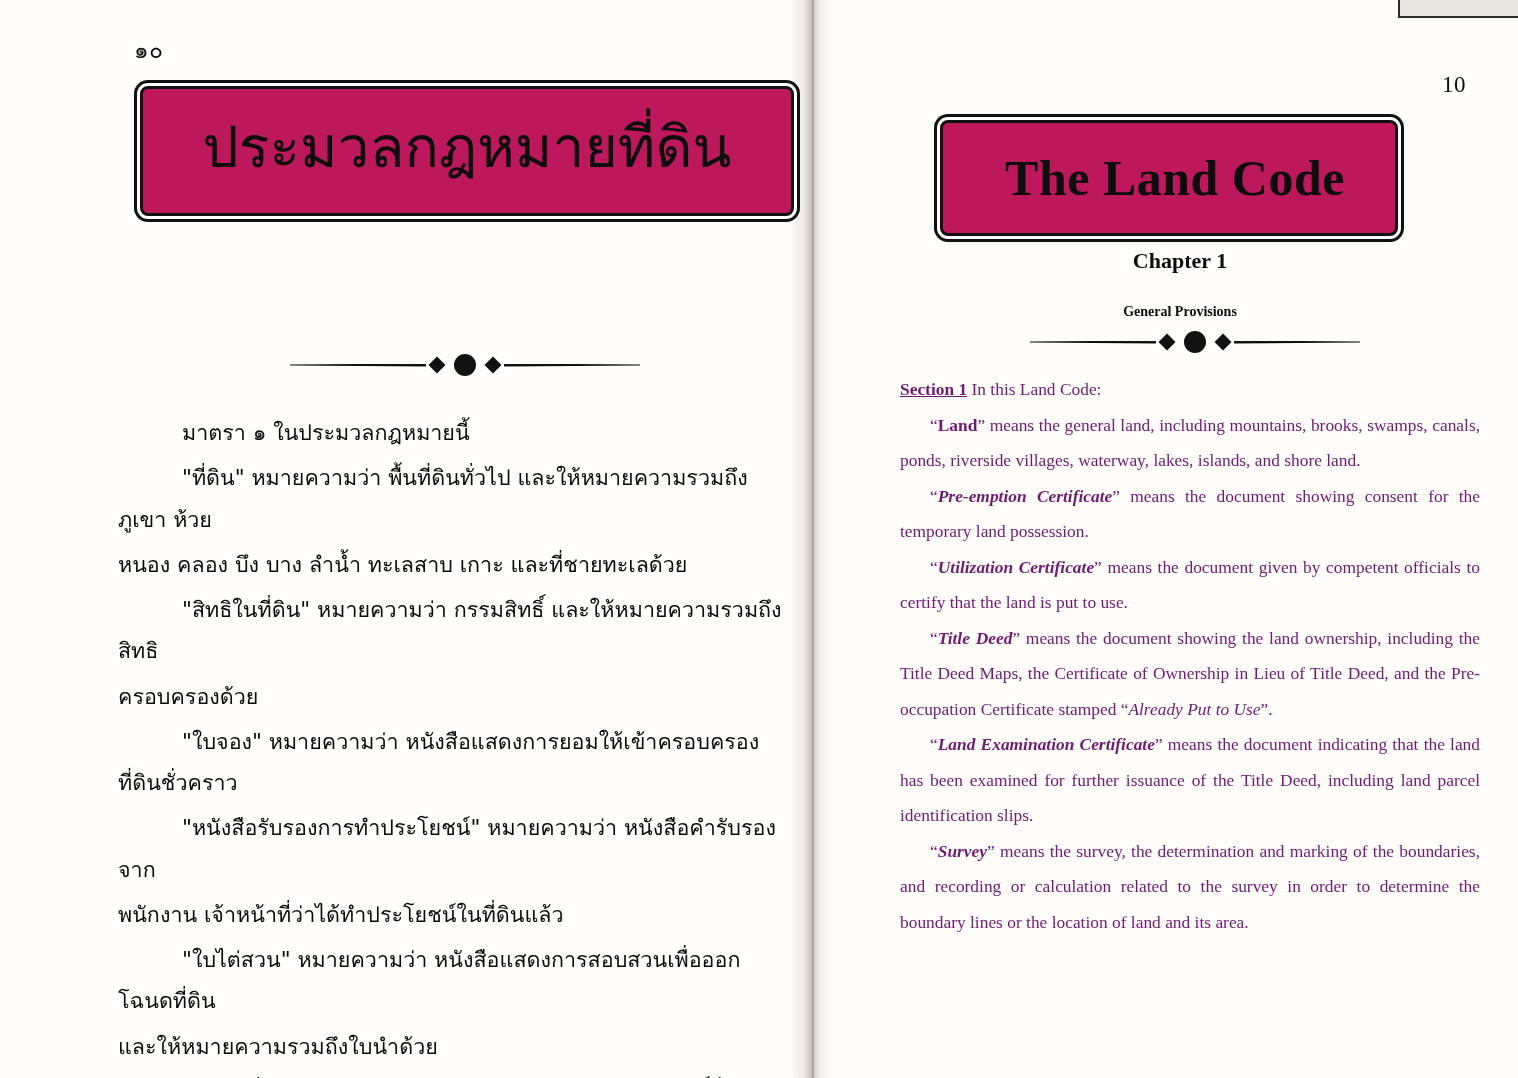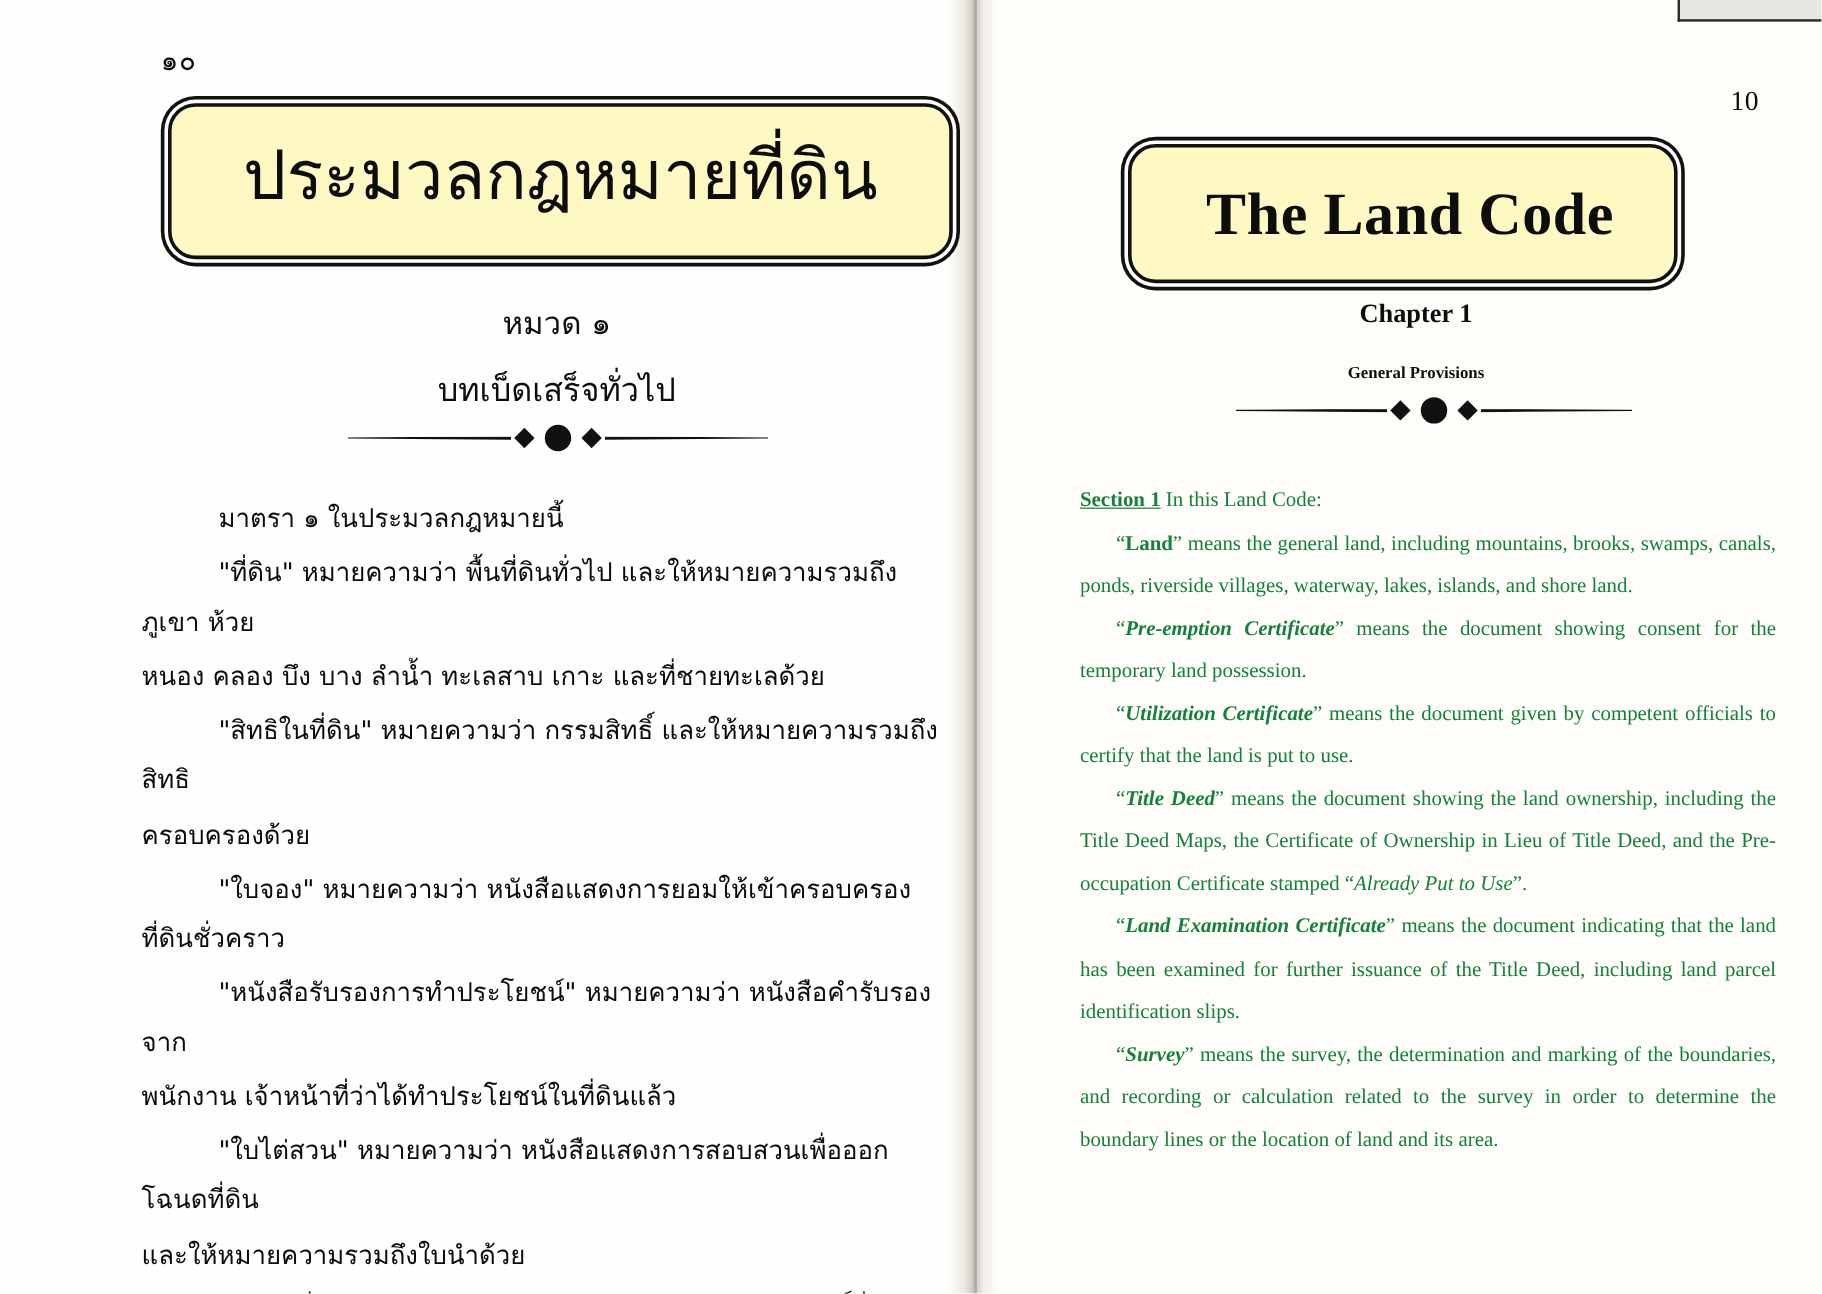--- a/index.html
+++ b/index.html
@@ -76,23 +76,23 @@
   .folio-eng {
     right: 52px; top: 72px;
     font-family: "Liberation Serif", serif;
     font-size: 23px;
   }
 
   
   .plaque {
     position: absolute;
     border: 3px solid #111;
-    border-radius: 23px;
+    border-radius: 8px;
     box-shadow: 0 0 0 3px #fff, 0 0 0 6px #111;
-    background: #fef9c3;
+    background: #be185d;
     display: flex;
     align-items: center;
     justify-content: center;
     text-align: center;
   }
   .plaque-left {
     left: 140px; top: 86px;
     width: 648px; height: 124px;
   }
   .plaque-right {
@@ -183,22 +183,21 @@
   
   .eng-body {
     position: absolute;
     left: 900px;
     top: 372px;
     width: 580px;
     font-family: "Liberation Serif", serif;
     font-size: 17.4px;
     line-height: 2.04;
     text-align: justify;
-    color: #15803d;
-    margin-top: 27px;
+    color: #701a75;
   }
   .eng-body p {
     margin: 0;
     text-indent: 30px;
   }
   .eng-body p.noindent { text-indent: 0; }
   .sec-label {
     font-weight: bold;
     text-decoration: underline;
   }
@@ -221,26 +220,20 @@
   <div class="gutter"></div>
   <div class="gutter-line"></div>
   <div class="scan-artifact"></div>
 
   <div class="folio folio-thai">๑๐</div>
 
   <div class="plaque plaque-left">
     <div class="title-thai">ประมวลกฎหมายที่ดิน</div>
   </div>
 
-  <div class="thai-sub-wrap">
-    <div class="thai-chapter" style="position:static;">
-      <span class="l1">หมวด ๑</span>
-      <span class="l2">บทเบ็ดเสร็จทั่วไป</span>
-    </div>
-  </div>
 
   <div class="ornament orn-left">
     <div class="orn-bar l"></div>
     <div class="orn-dia"></div>
     <div class="orn-dot"></div>
     <div class="orn-dia"></div>
     <div class="orn-bar r"></div>
   </div>
 
   <div class="thai-body">

